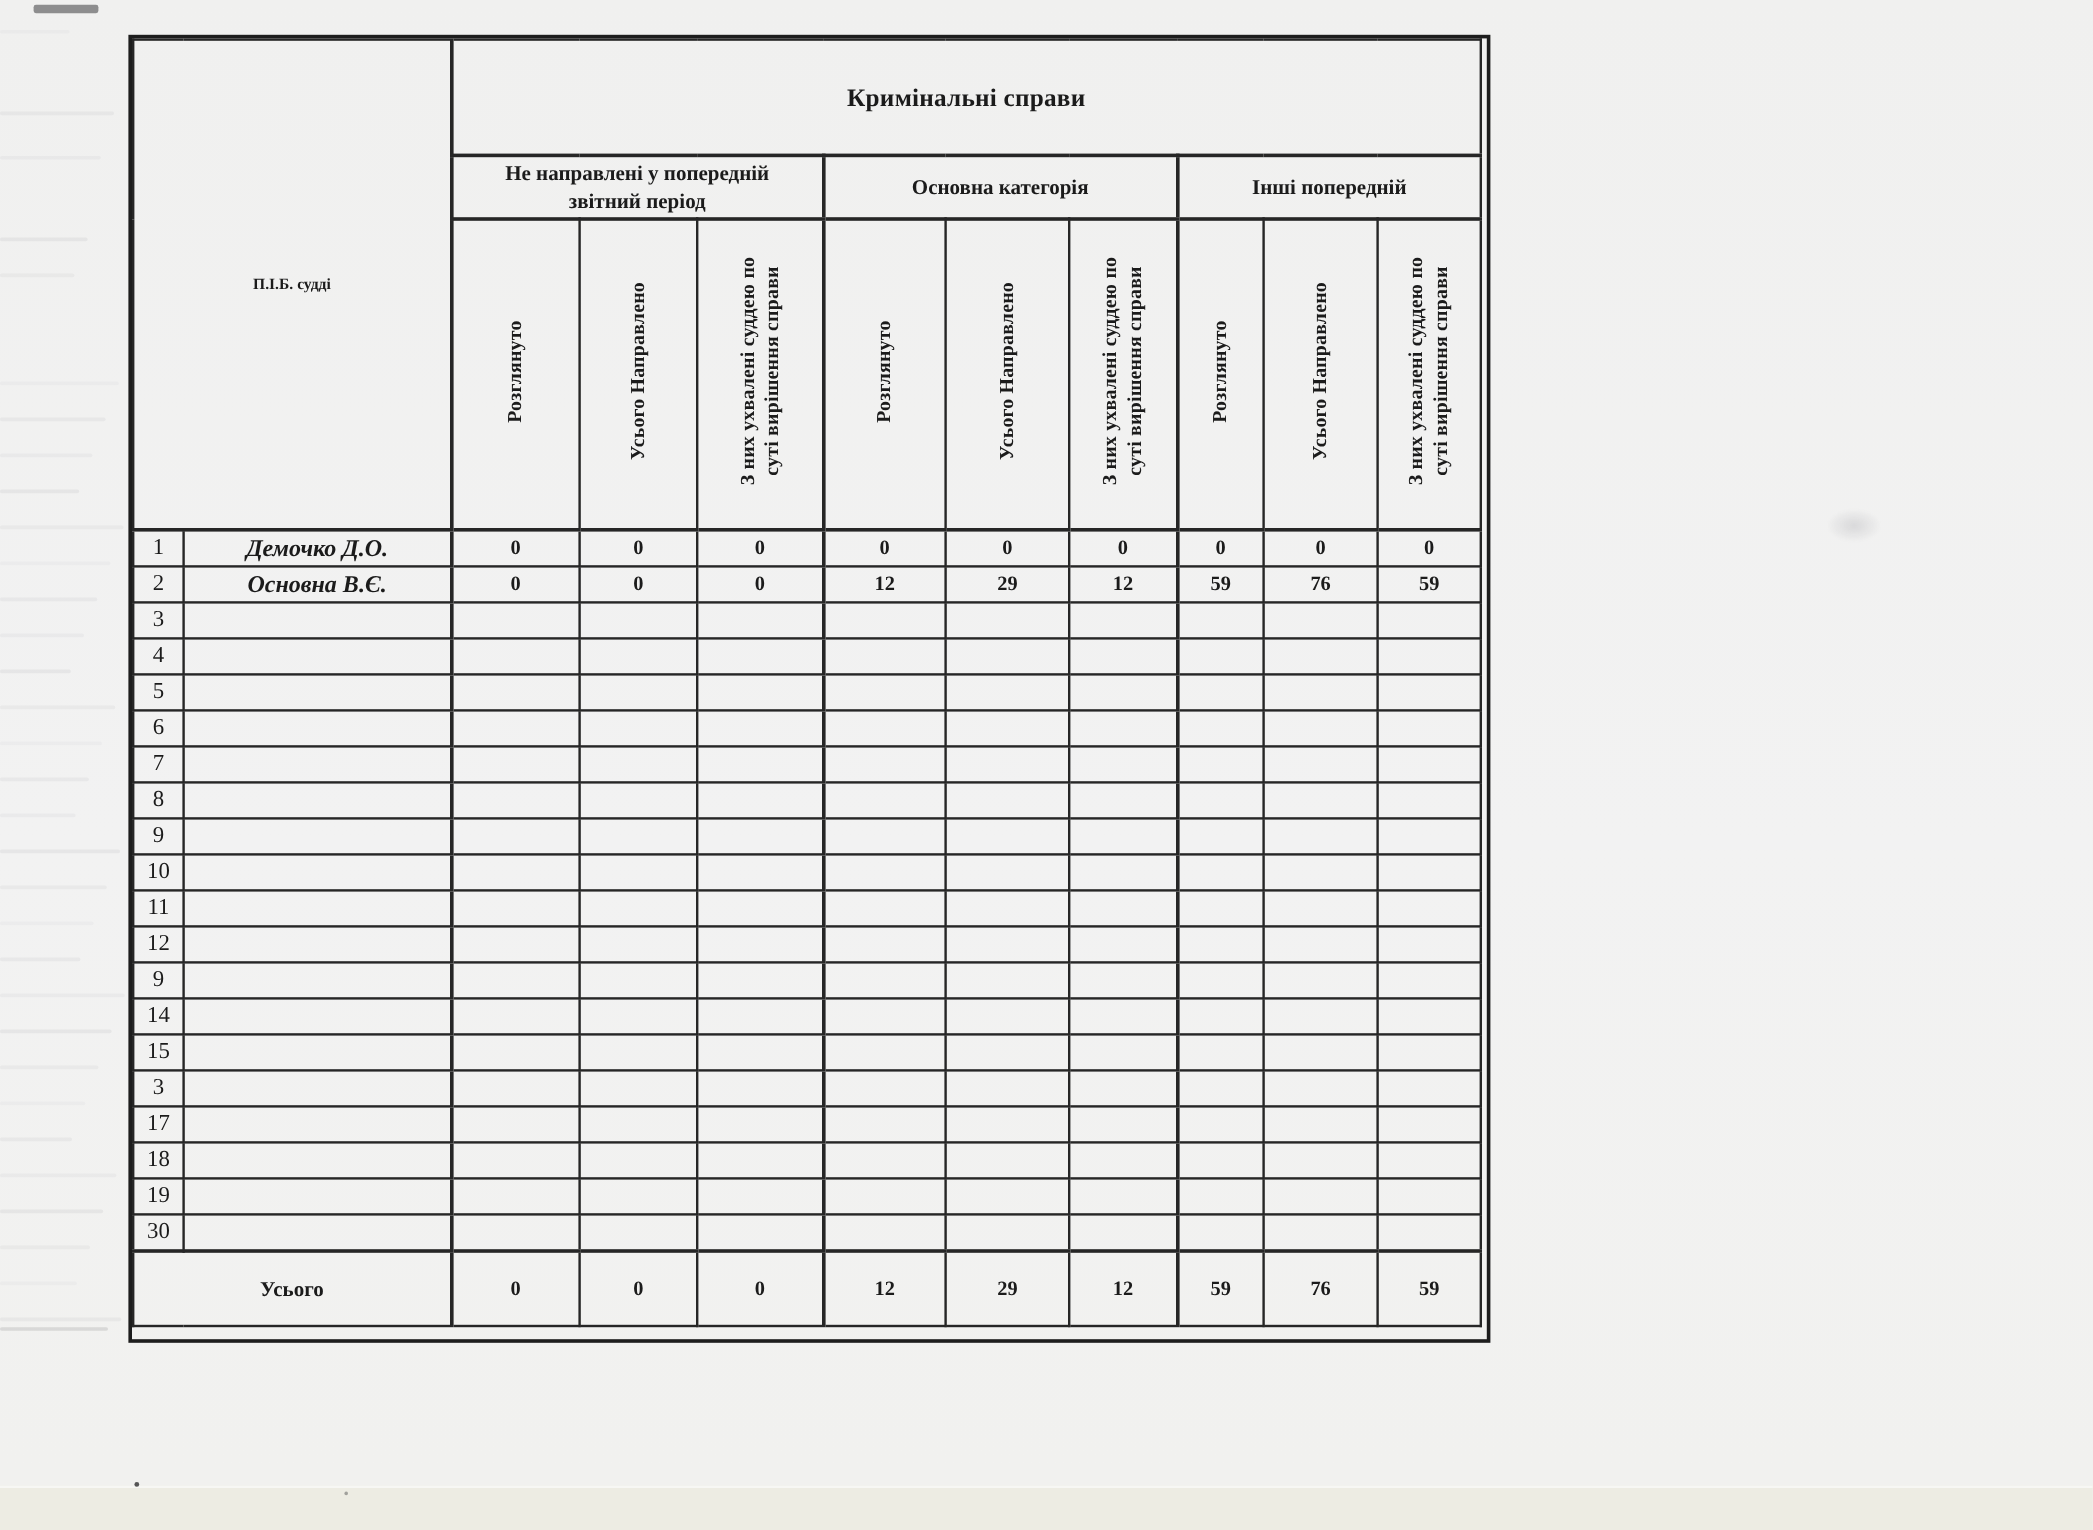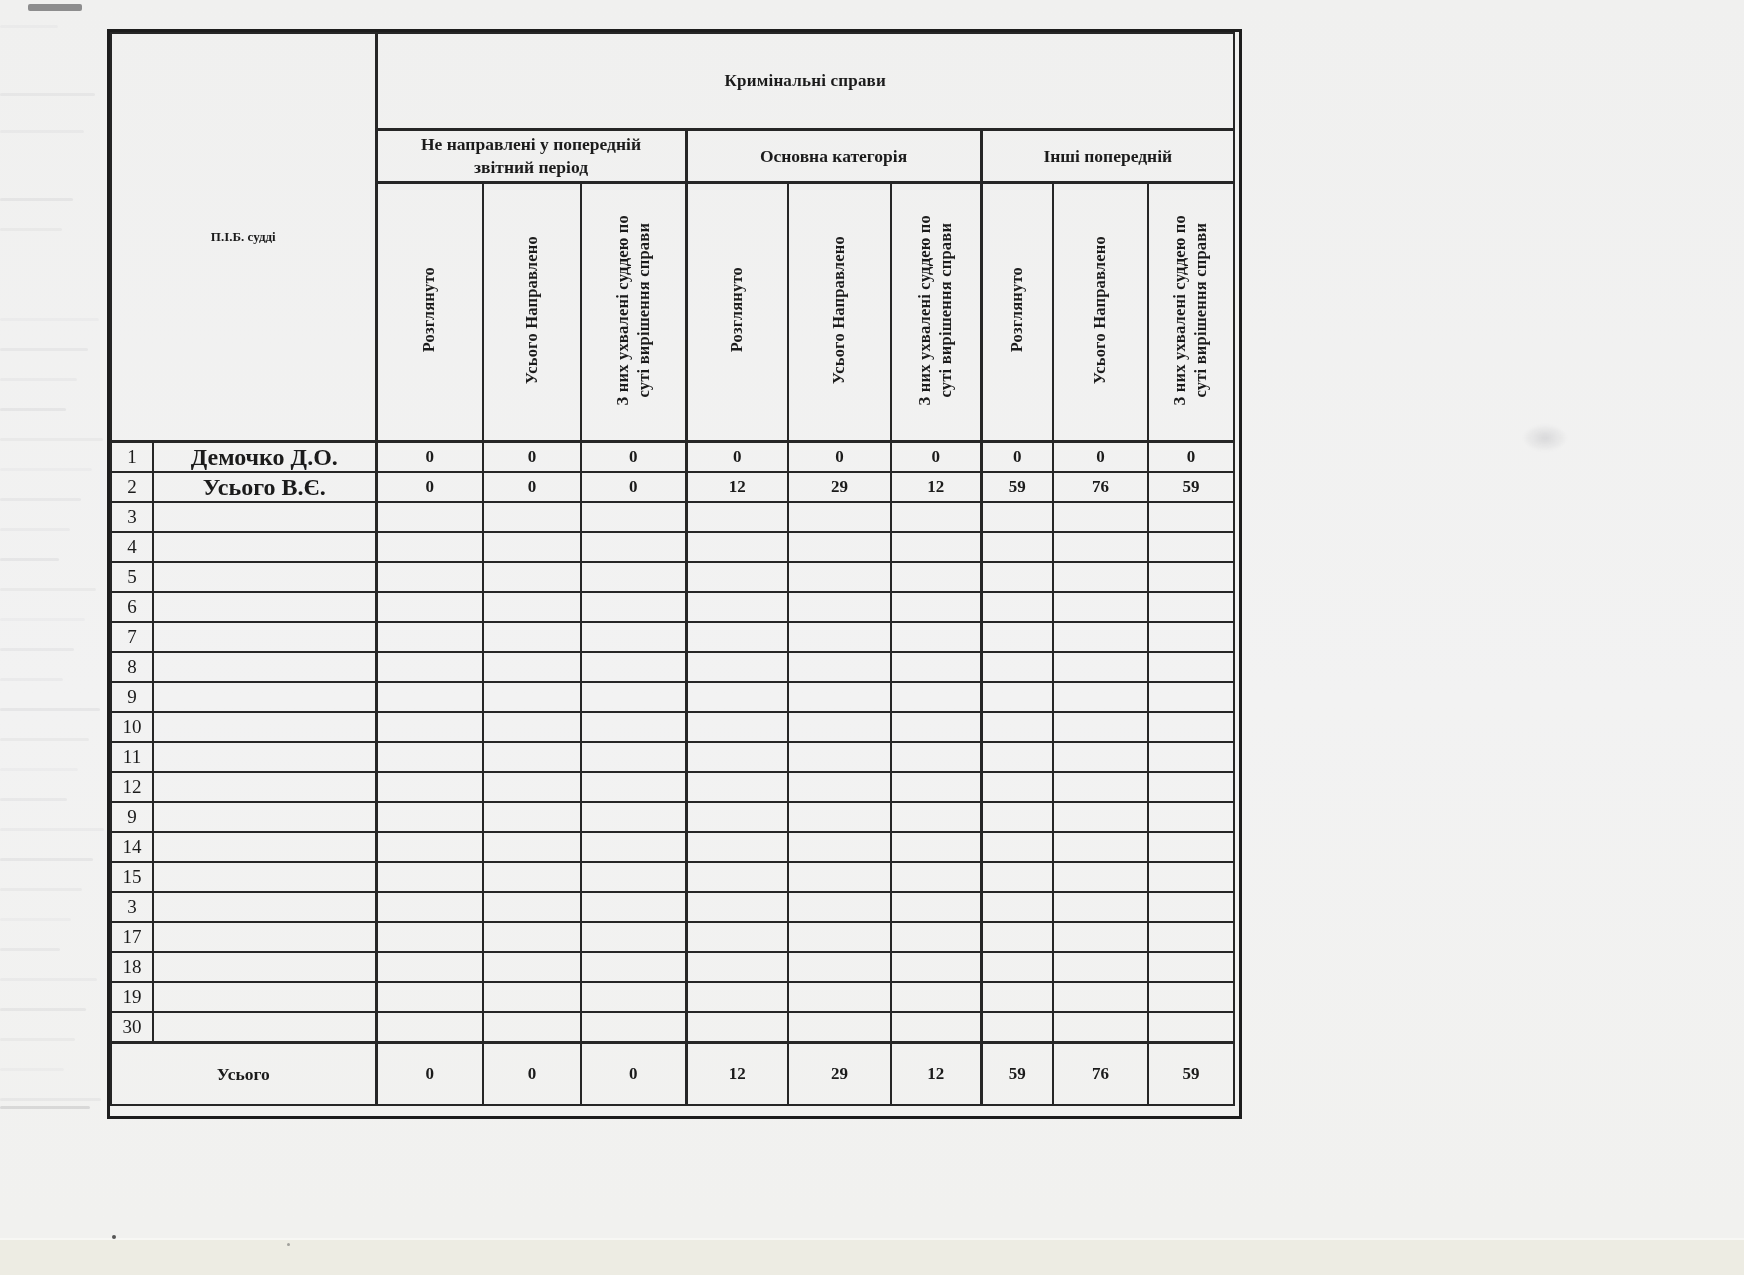--- a/index.html
+++ b/index.html
@@ -31,21 +31,21 @@
   }
   
   table.stats{border:2px solid #1d1d1d;}
   .frame{
     position:absolute;left:107px;top:29px;width:1129px;height:1084px;
     border:3px solid #1d1d1d;pointer-events:none;
   }
   .thickb{border-bottom-width:3px !important;}
   .gsep{border-left-width:3px !important;}
   .title-cell{
-    font-size:17px;font-weight:bold;height:94px;
+    font-size:21px;font-weight:bold;height:94px;
     border-left-width:3px !important;
     padding-right:160px;
     letter-spacing:.2px;
   }
   .judge-head{
     font-size:13px;font-weight:bold;
   }
   .group-cell{
     font-size:17.5px;font-weight:bold;height:50px;
     white-space:pre-line;line-height:1.3;
@@ -57,21 +57,21 @@
     transform:rotate(180deg);
     font-size:16.5px;font-weight:bold;
     line-height:1.25;
     max-height:250px;
     white-space:pre-line;
     text-align:center;
     letter-spacing:.2px;
   }
   tbody td{height:28px;}
   .row-num-cell{font-size:19px;font-weight:normal;}
-  .name-cell{font-size:24px;font-weight:bold;}
+  .name-cell{font-size:20px;font-weight:bold;font-style:italic;}
   .val-cell{font-size:17px;font-weight:bold;}
   tfoot td{height:60px;border-top-width:3px !important;margin-top:40px;}
   .total-label-cell{font-size:17.5px;font-weight:bold;}
   .total-val-cell{font-size:17px;font-weight:bold;}
   
   .ghost-line{
     position:absolute;left:0;height:3px;
     background:#7e7e86;border-radius:2px;
     pointer-events:none;
   }
@@ -190,21 +190,21 @@
           <td class="val-cell">0</td>
           <td class="val-cell gsep">0</td>
           <td class="val-cell">0</td>
           <td class="val-cell">0</td>
           <td class="val-cell gsep">0</td>
           <td class="val-cell">0</td>
           <td class="val-cell">0</td>
         </tr>
         <tr>
           <td class="row-num-cell">2</td>
-          <td class="name-cell">Усього В.Є.</td>
+          <td class="name-cell">Основна В.Є.</td>
           <td class="val-cell gsep">0</td>
           <td class="val-cell">0</td>
           <td class="val-cell">0</td>
           <td class="val-cell gsep">12</td>
           <td class="val-cell">29</td>
           <td class="val-cell">12</td>
           <td class="val-cell gsep">59</td>
           <td class="val-cell">76</td>
           <td class="val-cell">59</td>
         </tr>

